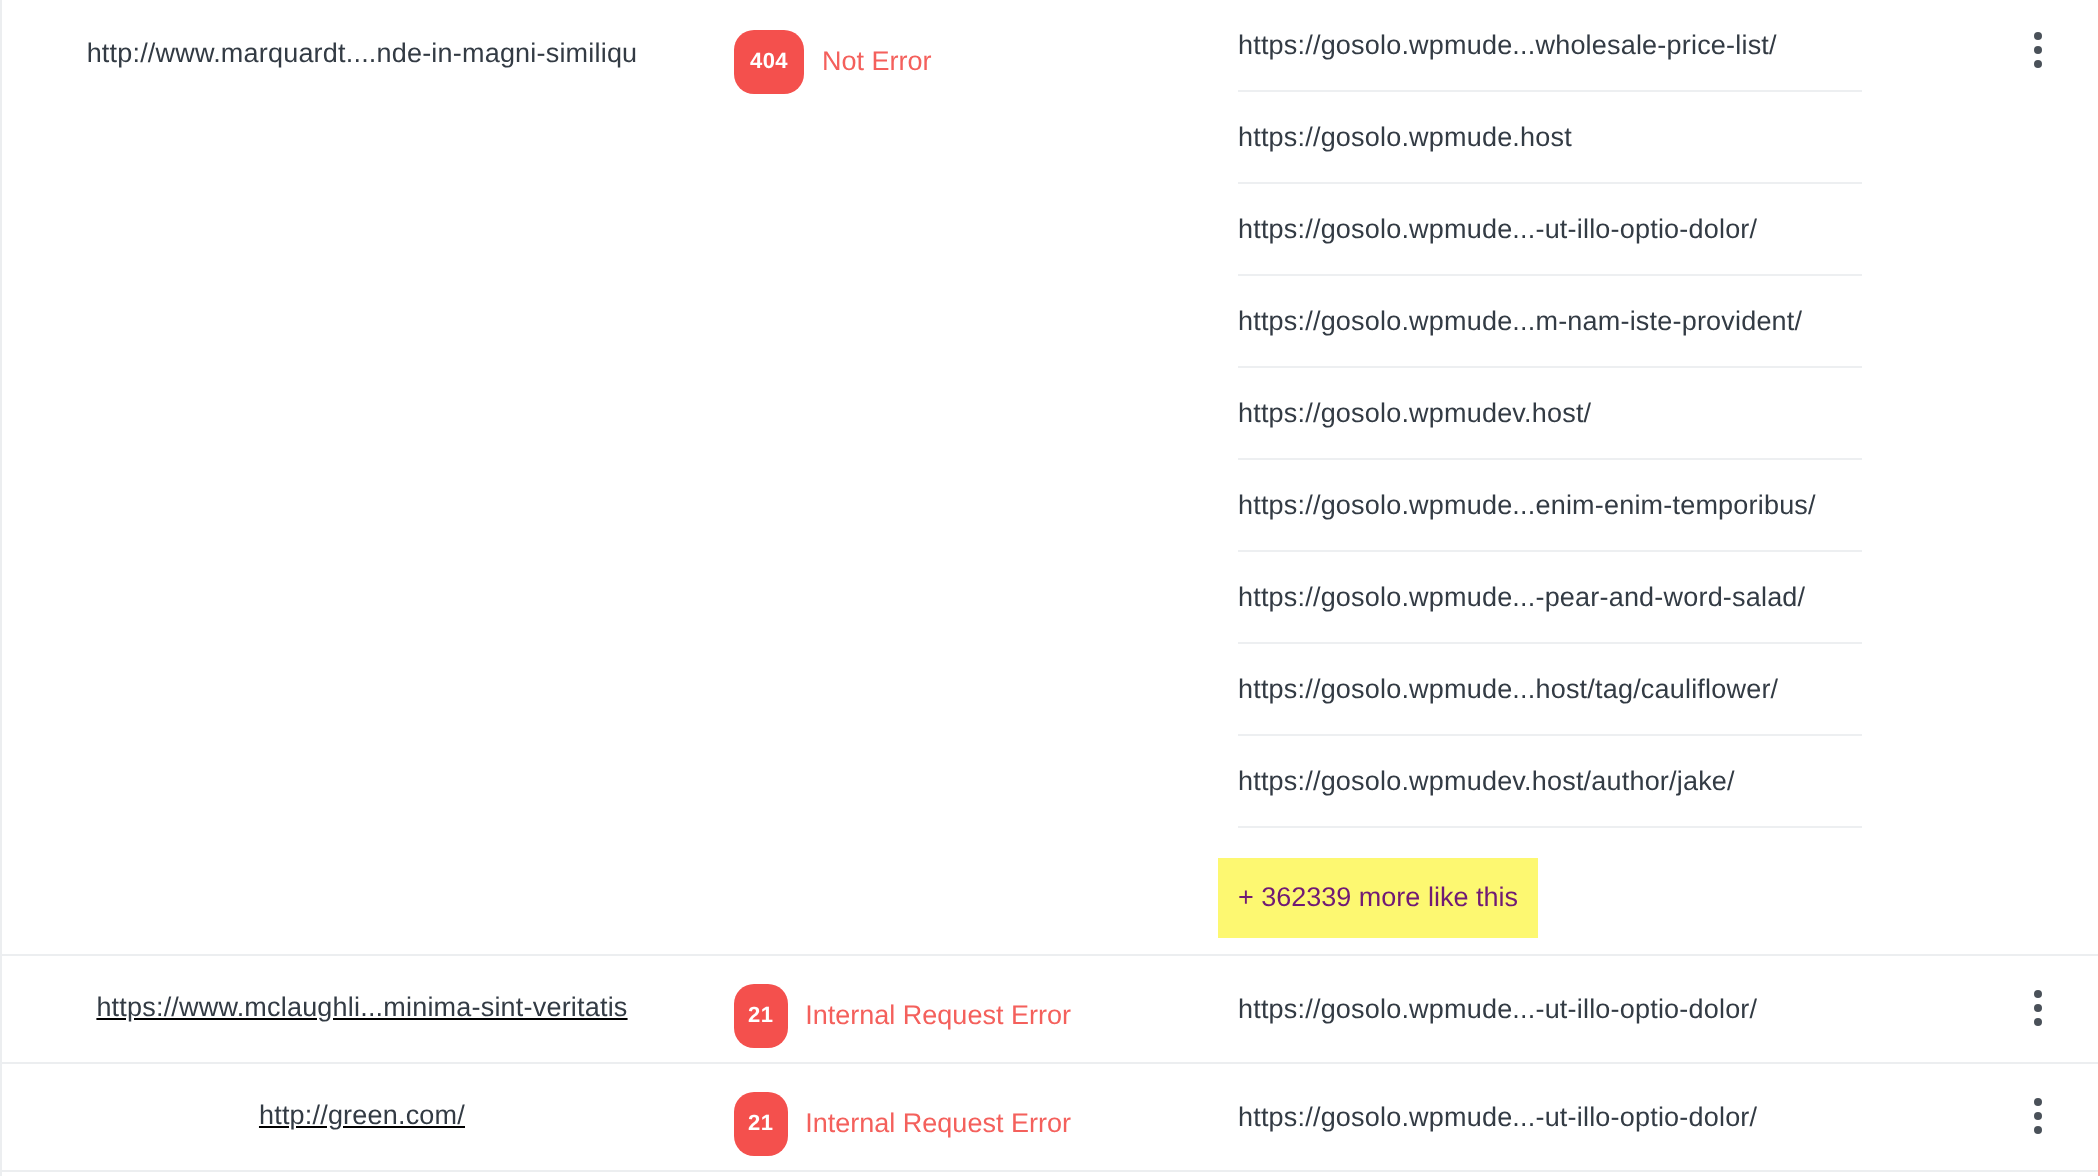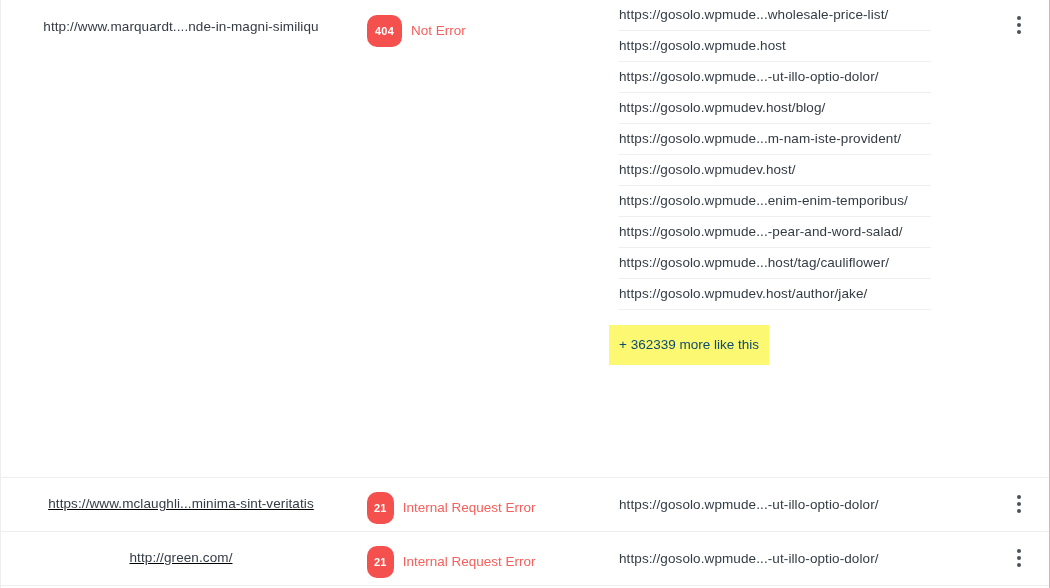--- a/index.html
+++ b/index.html
@@ -101,21 +101,21 @@
     color: #f4605c;
     line-height: 18px;
     white-space: nowrap;
   }
 
   
   .url-list {
     width: 312px;
   }
   .url-item {
-    height: 31px;
+    height: 46px;
     display: flex;
     align-items: center;
     box-sizing: border-box;
     border-bottom: 1px solid #edeff1;
   }
   .url-item:last-child {
     border-bottom: none;
   }
   .url-text {
     font-size: 13.5px;
@@ -125,21 +125,21 @@
     white-space: nowrap;
   }
   .url-item.more {
     border-bottom: none;
     height: 44px;
     align-items: center;
   }
   .more-pill {
     display: inline-block;
     background: #fdf871;
-    color: #0c4a6e;
+    color: #701a75;
     font-size: 13.5px;
     line-height: 18px;
     padding: 11px 10px 11px 10px;
     margin-left: -10px;
     white-space: nowrap;
     margin-top: 26px;
   }
   .url-single {
     height: 52px;
     display: flex;
@@ -199,23 +199,20 @@
         <div class="url-item">
           <span class="url-text">https://gosolo.wpmude...wholesale-price-list/</span>
         </div>
         <div class="url-item">
           <span class="url-text">https://gosolo.wpmude.host</span>
         </div>
         <div class="url-item">
           <span class="url-text">https://gosolo.wpmude...-ut-illo-optio-dolor/</span>
         </div>
         <div class="url-item">
-          <span class="url-text">https://gosolo.wpmudev.host/blog/</span>
-        </div>
-        <div class="url-item">
           <span class="url-text">https://gosolo.wpmude...m-nam-iste-provident/</span>
         </div>
         <div class="url-item">
           <span class="url-text">https://gosolo.wpmudev.host/</span>
         </div>
         <div class="url-item">
           <span class="url-text">https://gosolo.wpmude...enim-enim-temporibus/</span>
         </div>
         <div class="url-item">
           <span class="url-text">https://gosolo.wpmude...-pear-and-word-salad/</span>

